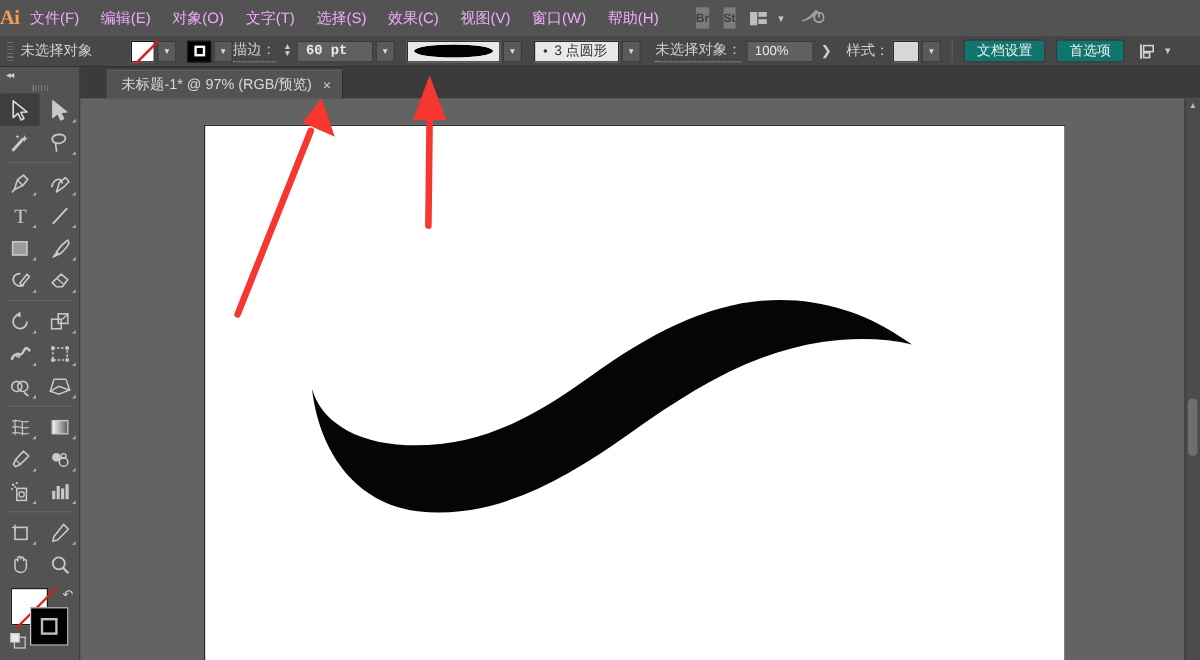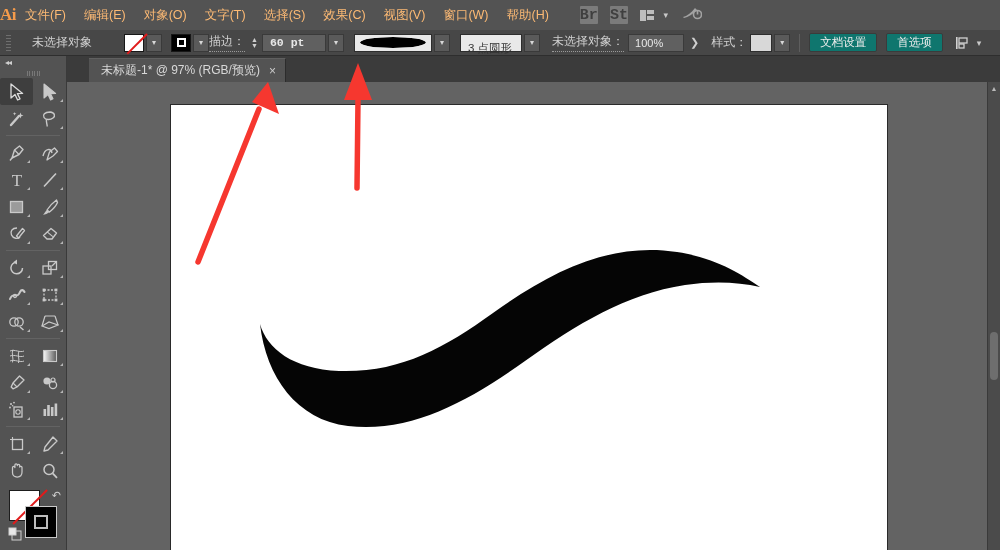--- a/index.html
+++ b/index.html
@@ -17,27 +17,27 @@
     position: absolute; left: 0; top: 0; width: 1000px; height: 30px;
     background: #535353; display: flex; align-items: center;
   }
   .ai-logo {
     width: 34px; height: 30px; display: flex; align-items: center; justify-content: center;
     color: #f59b4b; font-size: 17px; font-weight: bold; letter-spacing: -0.5px;
     font-family: "Liberation Serif", serif;
   }
   .menu-item {
     padding: 0 9px; height: 30px; line-height: 30px;
-    color: #fdba74; font-size: 12.5px; white-space: nowrap; cursor: default;
+    color: #f0abfc; font-size: 12.5px; white-space: nowrap; cursor: default;
   }
   .mb-sep { width: 1px; height: 18px; background: #6b6b6b; margin: 0 8px; }
   .appbtn {
     width: 20px; height: 18px; background: #7b7b7b; color: #3f3f3f;
-    font-size: 15px; font-weight: bold; display: flex; align-items: center;
-    justify-content: center; margin: 0 6px; border-radius: 1px; font-family: Liberation Mono, monospace;
+    font-size: 10px; font-weight: bold; display: flex; align-items: center;
+    justify-content: center; margin: 0 6px; border-radius: 1px;
   }
   .ws-icon { display: flex; align-items: center; margin-left: 6px; gap: 3px; }
   .ws-icon .sq { display:flex; gap:1.5px; }
   .ws-icon .b1 { width:6px; height:11px; background:#bdbdbd; }
   .ws-icon .b2 { display:flex; flex-direction:column; gap:1.5px; }
   .ws-icon .b2 i { width:7px; height:4.5px; background:#bdbdbd; display:block; }
   .chev { color:#c9c9c9; font-size:9px; margin-left:6px; }
   .rocket { margin-left: 14px; opacity:.85; }
 
   
@@ -216,41 +216,41 @@
         <path d="M15.5 5.5 L15.5 9.5" stroke="#b0b0b0" stroke-width="1.6"></path>
       </svg>
     </span>
 
     <div class="mb-sep" style="margin-left:330px;"></div>
 
   </div>
 
   <div class="controlbar">
     <div class="cb-grip"></div>
-    <div class="cb-label" style="width:92px;margin-left:15px;">未选择对象</div>
+    <div class="cb-label" style="width:92px;">未选择对象</div>
 
     <div class="swatch-box swatch-none"></div>
     <div class="dd-arrow">▾</div>
 
     <div class="swatch-box swatch-stroke" style="margin-left:9px;">
         <i></i>
       </div>
     <div class="dd-arrow">▾</div>
 
     <div class="cb-label dotted" style="margin-left:0;">描边：</div>
     <div class="stepper" style="margin-left:6px;">▲<br>▼</div>
     <div class="numfield">60 pt</div>
     <div class="dd-arrow">▾</div>
 
     <div class="brush-preview" style="margin-left:10px;">
       <span class="lens"></span>
     </div>
     <div class="dd-arrow">▾</div>
 
-    <div class="brush-def" style="margin-left:10px;flex-direction:column;">
+    <div class="brush-def" style="margin-left:10px;">
       <span class="dot"></span>
       <span>3 点圆形</span>
     </div>
     <div class="dd-arrow">▾</div>
 
     <div class="cb-label dotted" style="margin-left:12px;">未选择对象：</div>
     <div class="opacity-field" style="margin-left:4px;">100%</div>
     <div class="flyout">❯</div>
 
     <div class="cb-label" style="margin-left:12px;">样式：</div>

